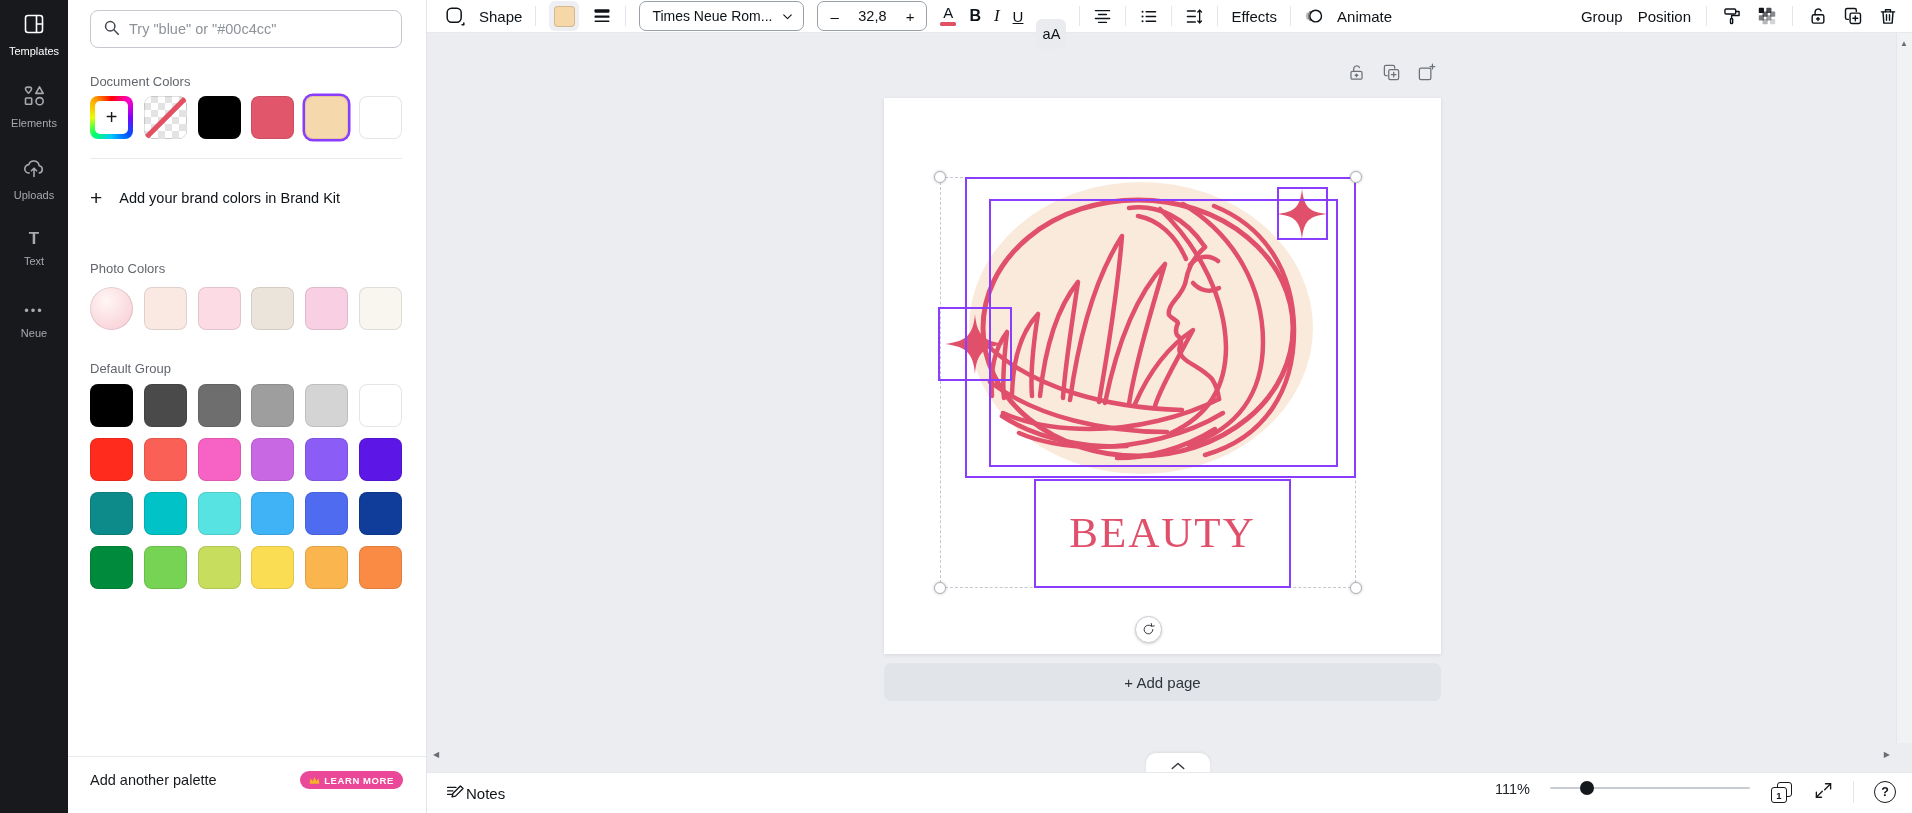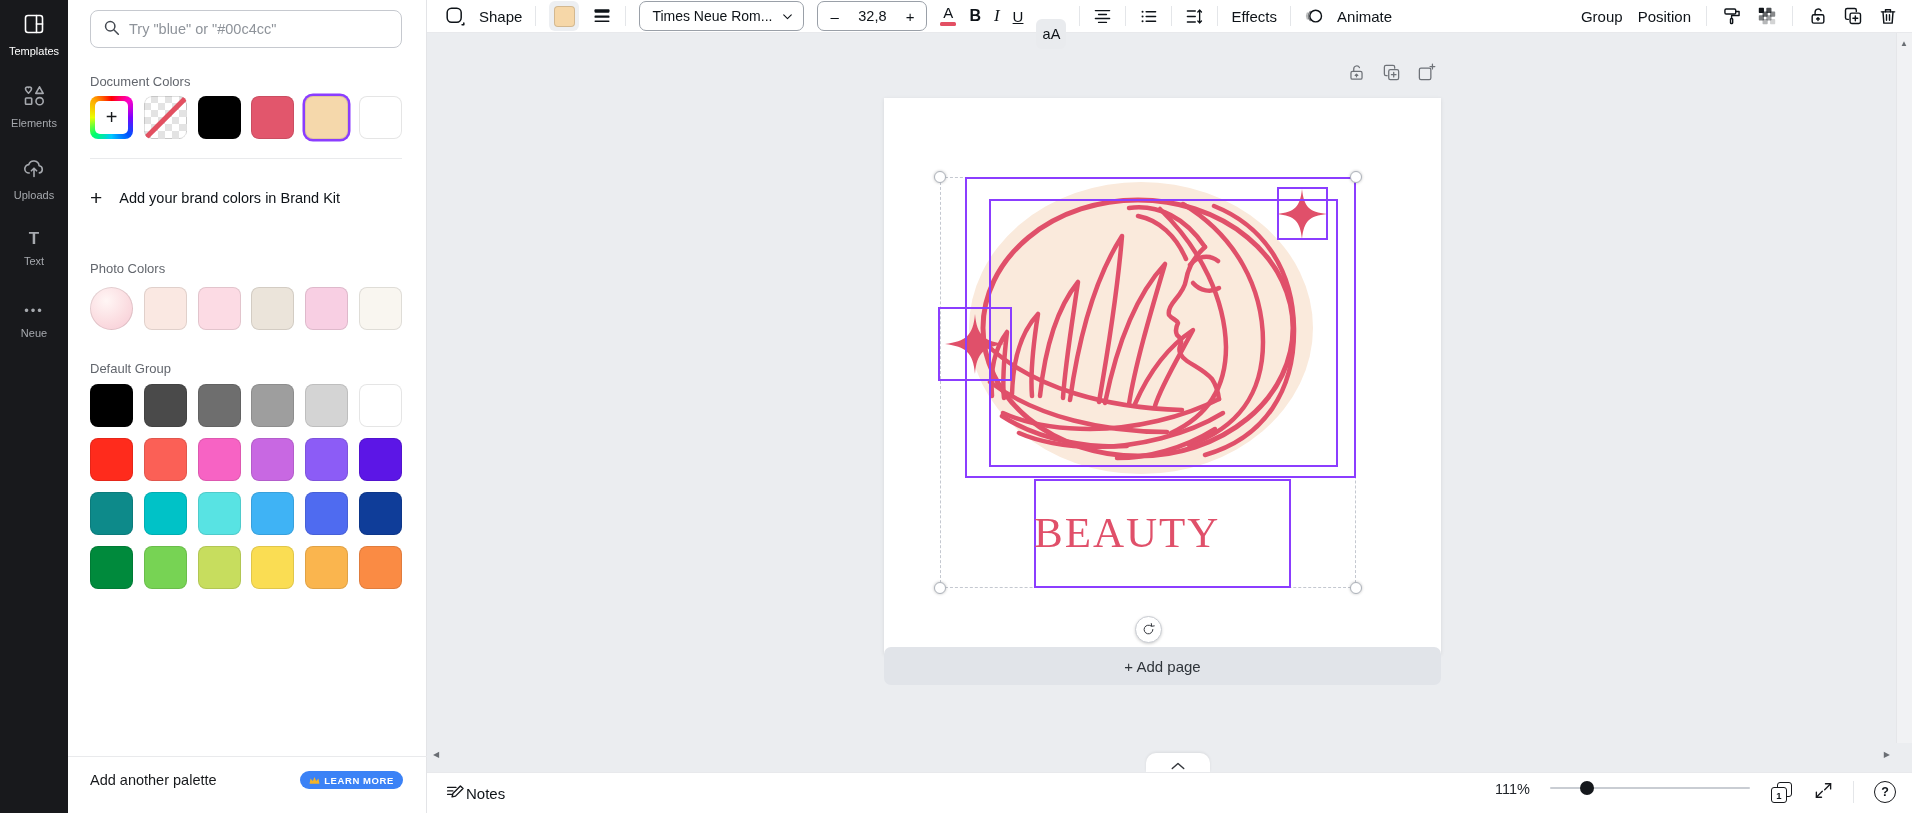--- a/index.html
+++ b/index.html
@@ -46,21 +46,21 @@
                      linear-gradient(45deg,#e3e3e3 25%,transparent 25%,transparent 75%,#e3e3e3 75%);
     background-size:14px 14px;background-position:0 0,7px 7px;background-color:#fff;}
   .sw-none .slash{position:absolute;left:-6px;top:19px;width:56px;height:4.5px;background:#e25061;transform:rotate(-45deg);}
   .divider-h{position:absolute;left:22px;width:312px;height:1px;background:#e9eaec;}
   .brand-row{position:absolute;left:22px;top:183px;width:312px;height:30px;display:flex;align-items:center;gap:17px;cursor:pointer;}
   .brand-row .plus{font-size:21px;font-weight:400;color:#17191c;line-height:20px;}
   .brand-row .lbl{font-size:14.5px;color:var(--ink);}
   .panel-footer{position:absolute;left:0;top:756px;width:359px;border-top:1px solid #e9eaec;height:57px;
                 display:flex;align-items:center;padding:0 24px 10px 22px;justify-content:space-between;}
   .panel-footer .lbl{font-size:14.5px;color:#17191c;}
-  .pill{background:#3b82f6;color:#fff;font-size:9.5px;font-weight:bold;letter-spacing:.6px;border-radius:9px;
+  .pill{background:#ec4899;color:#fff;font-size:9.5px;font-weight:bold;letter-spacing:.6px;border-radius:9px;
         height:18px;display:flex;align-items:center;gap:4px;padding:0 9px;cursor:pointer;}
   .pill svg{fill:#f2b32a;stroke:none;}
 
   
   .toolbar{position:absolute;left:427px;top:0;width:1485px;height:33px;background:#fff;
            border-bottom:1px solid #e8e9ec;display:flex;align-items:center;padding:0 14px 0 18px;gap:13px;z-index:20;}
   .toolbar .tlabel{font-size:15px;color:var(--ink);cursor:pointer;white-space:nowrap;}
   .tb-sep{width:1px;height:20px;background:#e4e6e9;flex:0 0 1px;}
   .tb-ic{display:flex;align-items:center;justify-content:center;cursor:pointer;}
   .tb-ic svg{stroke:var(--ink);fill:none;stroke-width:1.7;stroke-linecap:round;stroke-linejoin:round;}
@@ -84,37 +84,37 @@
   .tb-right{margin-left:auto;display:flex;align-items:center;gap:15px;}
 
   
   .canvas{position:absolute;left:427px;top:33px;width:1485px;height:739px;background:#ebedf0;}
   .vscroll{position:absolute;right:0;top:0;width:16px;height:710px;background:#f1f2f4;border-left:1px solid #e5e6e9;}
   .scroll-arrow{position:absolute;font-size:8px;color:#6a6e74;user-select:none;cursor:pointer;}
   .page-controls{position:absolute;left:917px;top:27px;display:flex;gap:11px;}
   .page-controls .pc{width:24px;height:24px;display:flex;align-items:center;justify-content:center;cursor:pointer;}
   .page-controls svg{stroke:#6e7278;fill:none;stroke-width:1.6;stroke-linecap:round;stroke-linejoin:round;}
   .page{position:absolute;left:457px;top:65px;width:557px;height:556px;background:#fff;box-shadow:0 1px 4px rgba(0,0,0,.09);}
-  .addpage{position:absolute;left:457px;top:614px;width:557px;height:38px;background:#e1e4e9;border-radius:7px;
+  .addpage{position:absolute;left:457px;top:630px;width:557px;height:38px;background:#e1e4e9;border-radius:7px;
            display:flex;align-items:center;justify-content:center;font-size:15px;color:#2f343a;cursor:pointer;}
   .collapse-tab{position:absolute;left:719px;top:720px;width:64px;height:19px;background:#fff;border-radius:10px 10px 0 0;
                 box-shadow:0 -1px 3px rgba(0,0,0,.07);display:flex;align-items:flex-end;justify-content:center;cursor:pointer;}
   .collapse-tab svg{stroke:#33363c;fill:none;stroke-width:1.8;stroke-linecap:round;stroke-linejoin:round;}
 
   
   .ov{position:absolute;pointer-events:none;}
   .dashed-box{border:1.5px dashed #c4c8d0;}
   .prect{border:2px solid var(--sel);}
   .handle{width:12px;height:12px;border-radius:50%;background:#fff;border:1px solid #aeb3bb;
           box-shadow:0 0 3px rgba(0,0,0,.25);pointer-events:auto;cursor:pointer;}
   .rotate-handle{width:27px;height:27px;border-radius:50%;background:#fff;border:1px solid #c9ccd2;
           box-shadow:0 1px 3px rgba(0,0,0,.18);display:flex;align-items:center;justify-content:center;
           pointer-events:auto;cursor:pointer;}
   .rotate-handle svg{stroke:#33363c;fill:none;stroke-width:1.6;stroke-linecap:round;stroke-linejoin:round;}
-  .logo-text{display:flex;flex-direction:column;align-items:flex-start;justify-content:center;
+  .logo-text{display:flex;flex-direction:column;align-items:center;justify-content:center;
              font-family:"Liberation Serif","DejaVu Serif",serif;font-size:43px;line-height:1.18;
              color:var(--logo-red);letter-spacing:2px;pointer-events:auto;cursor:move;}
 
   
   .bottombar{position:absolute;left:427px;top:772px;width:1485px;height:41px;background:#fff;
              border-top:1px solid #e8e9ec;display:flex;align-items:center;padding:0 16px 0 18px;z-index:20;}
   .bottombar svg{stroke:#17191d;fill:none;stroke-width:1.6;stroke-linecap:round;stroke-linejoin:round;}
   .notes{display:flex;align-items:center;cursor:pointer;}
   .notes .lbl{font-size:15px;}
   .bb-right{margin-left:auto;display:flex;align-items:flex-start;gap:20px;}

